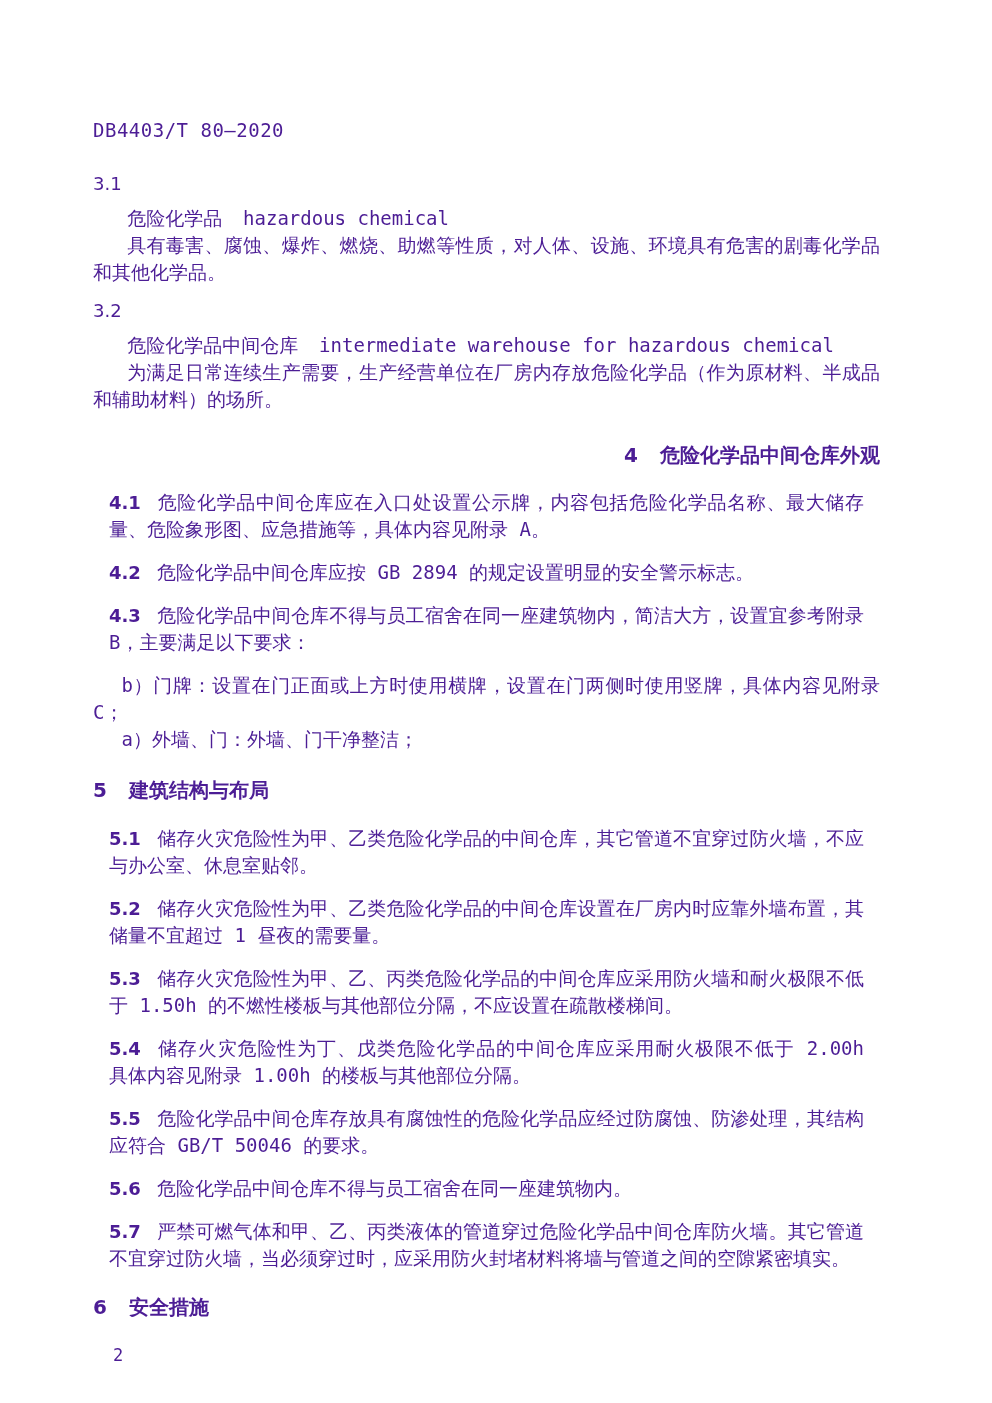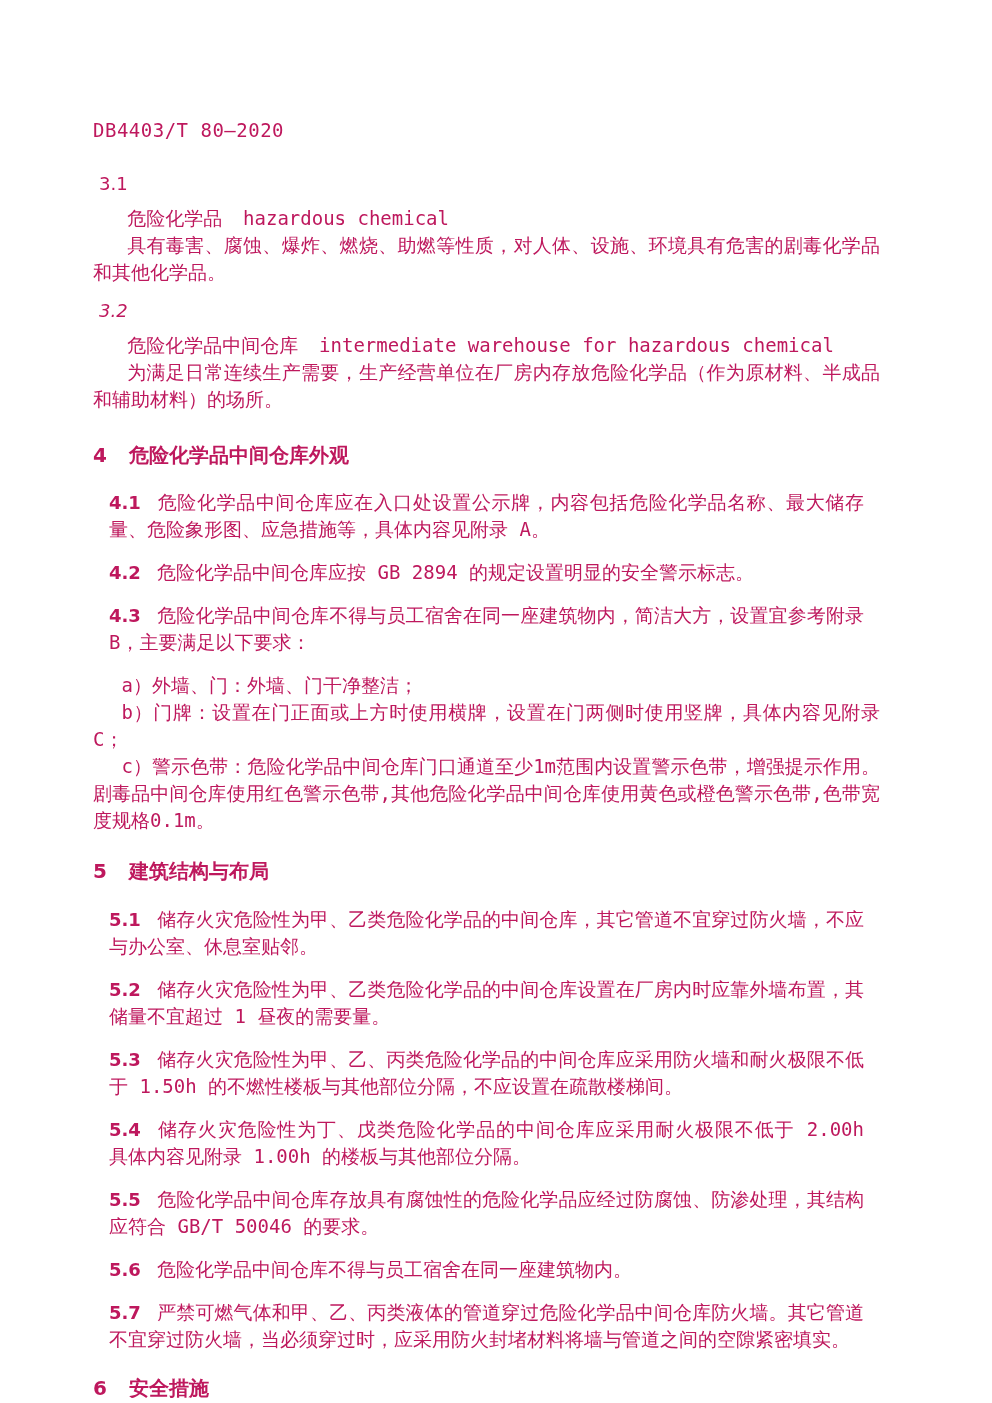--- a/index.html
+++ b/index.html
@@ -6,21 +6,21 @@
     margin: 0;
     padding: 0;
     background: #ffffff;
   }
   .page {
     position: relative;
     width: 992px;
     height: 1403px;
     box-sizing: border-box;
     background: #ffffff;
-    color: #be185d;
+    color: #4c1d95;
     padding: 120px 112px 0 93px;
     overflow: hidden;
     font-family: "DejaVu Sans Mono", "Liberation Mono", monospace;
     font-size: 19px;
     line-height: 27px;
   }
   .content { width: 787px; }
 
   
   .std-number {
@@ -28,24 +28,23 @@
     font-size: 19px;
     line-height: 20px;
     letter-spacing: 0.5px;
   }
 
   
   .term-number {
     font-family: "DejaVu Sans", "Liberation Sans", sans-serif;
     font-size: 18px;
     line-height: 27px;
-    margin-left: 6px;
   }
   .term-number.first  { margin-top: 30px; }
-  .term-number.second { margin-top: 11px; font-style: italic; }
+  .term-number.second { margin-top: 11px; }
 
   .term-heading {
     margin-top: 8px;
     padding-left: 1.8em;
     line-height: 27px;
     white-space: nowrap;
   }
   .term-zh {
     font-weight: normal;
     font-family: "DejaVu Sans", "Liberation Sans", sans-serif;
@@ -63,21 +62,21 @@
   }
 
   
   .chapter-heading {
     font-weight: bold;
     font-family: "DejaVu Sans", "Liberation Sans", sans-serif;
     font-size: 20px;
     line-height: 27px;
   }
   .chapter-heading .ch-num { margin-right: 1.1em; }
-  .chapter-heading.ch-4 { margin-top: 29px; margin-bottom: 20px; }
+  .chapter-heading.ch-4 { margin-top: 29px; margin-bottom: 20px; text-align: right; }
   .chapter-heading.ch-5 { margin-top: 24px; margin-bottom: 21px; }
   .chapter-heading.ch-6 { margin-top: 22px; margin-bottom: 21px; }
 
   
   .clause {
     margin: 16px;
     text-align: justify;
   }
   .clause-num {
     font-family: "DejaVu Sans", "Liberation Sans", sans-serif;
@@ -127,23 +126,22 @@
     </div>
     <p class="clause">
       <span class="clause-num">4.1</span><span>危险化学品中间仓库应在入口处设置公示牌，内容包括危险化学品名称、最大储存量、危险象形图、应急措施等，具体内容见附录 A。</span>
     </p>
     <p class="clause">
       <span class="clause-num">4.2</span><span>危险化学品中间仓库应按 GB 2894 的规定设置明显的安全警示标志。</span>
     </p>
     <p class="clause">
       <span class="clause-num">4.3</span><span>危险化学品中间仓库不得与员工宿舍在同一座建筑物内，简洁大方，设置宜参考附录 B，主要满足以下要求：</span>
     </p>
+    <p class="list-item">b）门牌：设置在门正面或上方时使用横牌，设置在门两侧时使用竖牌，具体内容见附录 C；</p>
     <p class="list-item">a）外墙、门：外墙、门干净整洁；</p>
-    <p class="list-item">b）门牌：设置在门正面或上方时使用横牌，设置在门两侧时使用竖牌，具体内容见附录 C；</p>
-    <p class="list-item">c）警示色带：危险化学品中间仓库门口通道至少1m范围内设置警示色带，增强提示作用。剧毒品中间仓库使用红色警示色带,其他危险化学品中间仓库使用黄色或橙色警示色带,色带宽度规格0.1m。</p>
 
     <div class="chapter-heading ch-5">
       <span class="ch-num">5</span><span class="ch-title">建筑结构与布局</span>
     </div>
     <p class="clause">
       <span class="clause-num">5.1</span><span>储存火灾危险性为甲、乙类危险化学品的中间仓库，其它管道不宜穿过防火墙，不应与办公室、休息室贴邻。</span>
     </p>
     <p class="clause">
       <span class="clause-num">5.2</span><span>储存火灾危险性为甲、乙类危险化学品的中间仓库设置在厂房内时应靠外墙布置，其储量不宜超过 1 昼夜的需要量。</span>
     </p>

